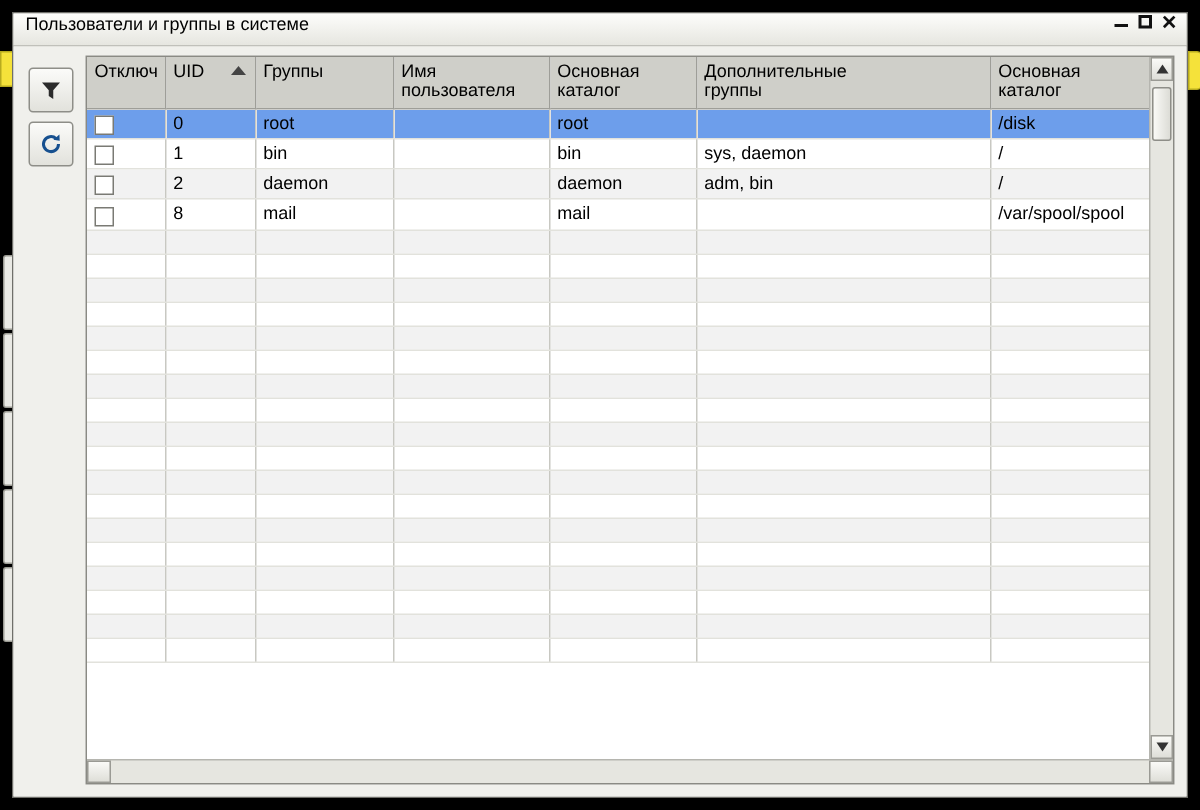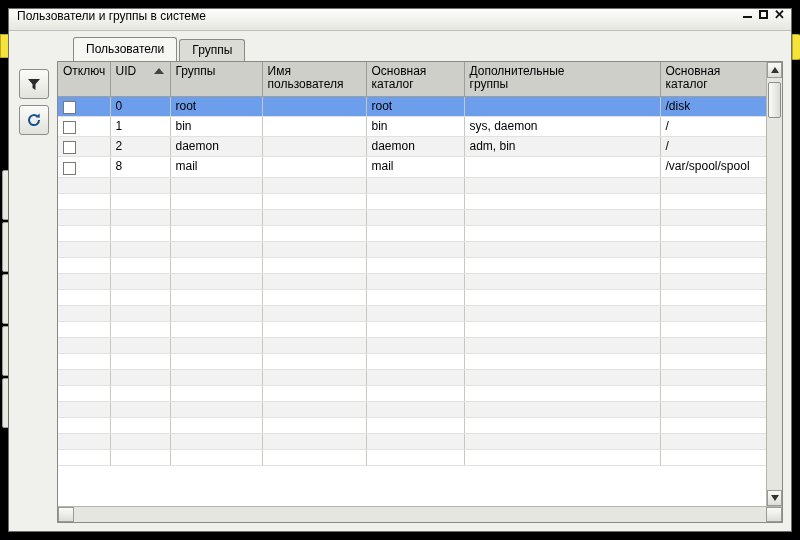--- a/index.html
+++ b/index.html
@@ -340,24 +340,20 @@
       <span id="title-text">Пользователи и группы в системе</span>
       <div id="win-buttons">
         <span class="win-btn wb-min"></span>
         <span class="win-btn wb-max"></span>
         <span class="win-btn wb-close">✕</span>
       </div>
     </div>
 
     <div id="win-body">
 
-      <div id="tabbar">
-        <div class="tab active">Пользователи</div>
-        <div class="tab">Группы</div>
-      </div>
 
       <div id="content-row">
 
         <div id="side-tools">
           <div class="tool-btn">
             <svg width="16" height="16" viewBox="0 0 16 16">
               <polygon points="2,3 14,3 9.5,8.2 9.5,14 6.5,12 6.5,8.2" fill="#2b2b2b"></polygon>
             </svg>
           </div>
           <div class="tool-btn">

